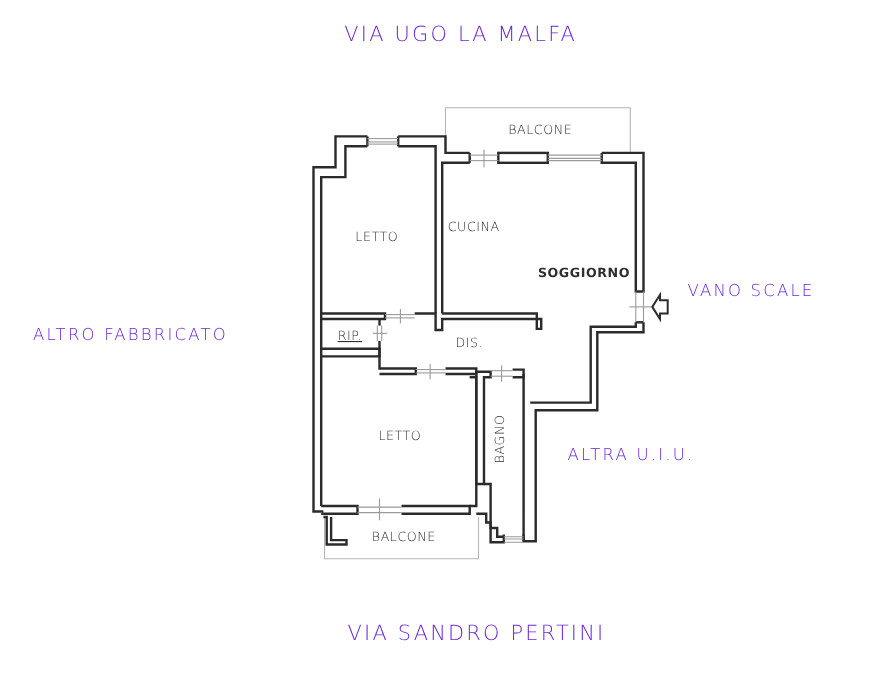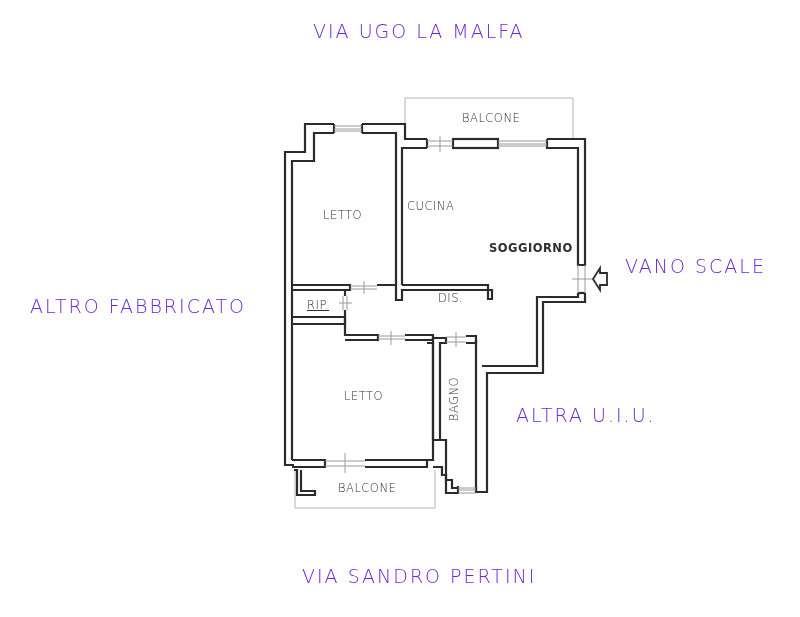--- a/index.html
+++ b/index.html
@@ -1,20 +1,20 @@
 <!DOCTYPE html>
 <html><head>
 <meta charset="utf-8">
 <style>
   html, body { margin: 0; padding: 0; background: #ffffff; }
   body { width: 800px; height: 617px; position: relative; overflow: hidden; font-family: "Liberation Sans", "DejaVu Sans", sans-serif; }
   .plan { position: absolute; left: 0; top: 0; }
   .lbl { position: absolute; color: #6d28d9; font-family: "DejaVu Sans", "Liberation Sans", sans-serif; white-space: nowrap; letter-spacing: 1px; font-weight: 300; }
   .street { font-size: 19px; letter-spacing: 2px; }
-  .side { font-size: 19px; letter-spacing: 2px; }
+  .side { font-size: 15px; letter-spacing: 2px; }
   .room { font-size: 11.5px; letter-spacing: 0.5px; color: #2e2e2e; }
   .vert { transform: rotate(-90deg); transform-origin: center center; }
 </style>
 </head>
 <body>
 
 <svg class="plan" width="800" height="617" viewBox="0 0 800 617" xmlns="http://www.w3.org/2000/svg">
 
   <g fill="none" stroke="#b5b5b5" stroke-width="1">
     <polyline points="405,139 405,98 573,98 573,139"></polyline>
@@ -109,26 +109,26 @@
       <line x1="458" y1="490" x2="476" y2="490"></line>
       <line x1="458" y1="493" x2="476" y2="493"></line>
   </g>
 
   <g fill="none" stroke="#2b2b2b" stroke-width="1.8">
     <polygon points="593,279 600,268 600,273 607,273 607,285 600,285 600,290"></polygon>
   </g>
 </svg>
 
 <div class="lbl street" style="left:313px; top:20px;">VIA UGO LA MALFA</div>
-<div class="lbl street" style="left:302px; top:565px;">VIA SANDRO PERTINI</div>
+<div class="lbl street" style="left:316px; top:565px;">VIA SANDRO PERTINI</div>
 <div class="lbl side" style="left:30px; top:295px;text-align:center;">ALTRO FABBRICATO</div>
 <div class="lbl side" style="left:625px; top:255px;">VANO SCALE</div>
 <div class="lbl side" style="left:516px; top:404px;">ALTRA U.I.U.</div>
 
 <div class="lbl room" style="left:323px; top:208px;">LETTO</div>
 <div class="lbl room" style="left:407px; top:199px;">CUCINA</div>
 <div class="lbl room" style="left:489px; top:241px;font-weight:bold;">SOGGIORNO</div>
 <div class="lbl room" style="left:307px; top:298px;text-decoration:underline;">RIP.</div>
-<div class="lbl room" style="left:414px; top:291px;margin-left:24px;">DIS.</div>
+<div class="lbl room" style="left:414px; top:304px;">DIS.</div>
 <div class="lbl room" style="left:344px; top:389px;">LETTO</div>
 <div class="lbl room vert" style="left:432px; top:392px;">BAGNO</div>
 <div class="lbl room" style="left:462px; top:111px;">BALCONE</div>
 <div class="lbl room" style="left:338px; top:481px;">BALCONE</div>
 
 </body></html>

